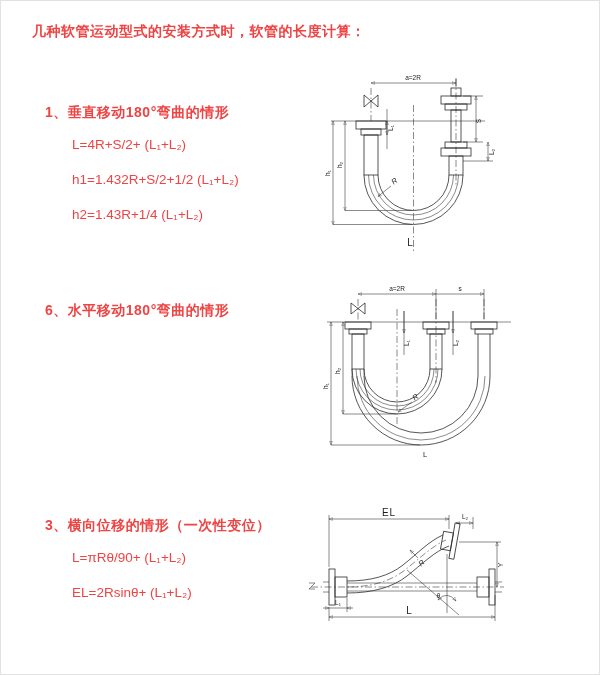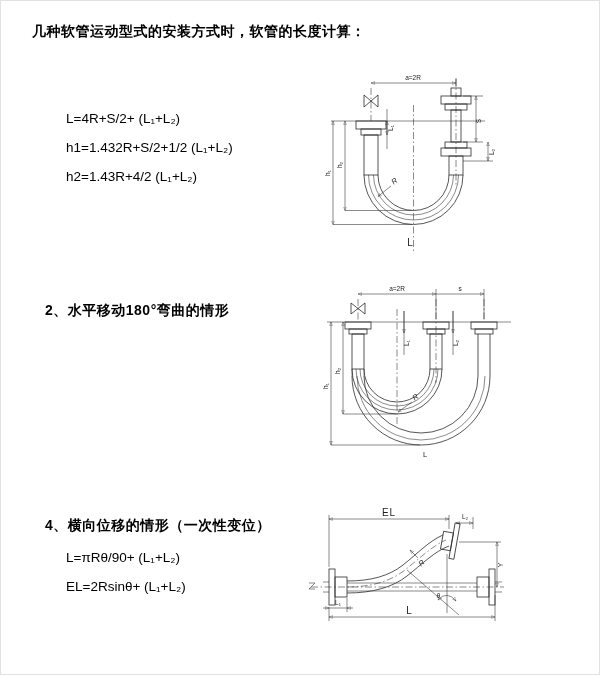--- a/index.html
+++ b/index.html
@@ -1,56 +1,57 @@
 <!DOCTYPE html>
 <html><head>
 <meta charset="utf-8">
 <style>
   html,body{margin:0;padding:0;background:#f6f6f6;}
   .page{
     position:relative;width:600px;height:675px;margin:0 auto;
     background:#ffffff;border:1px solid #e2e2e2;box-sizing:border-box;
-    font-family:"Liberation Sans",sans-serif;color:#000000;overflow:hidden;
+    font-family:"Liberation Sans",sans-serif;color:#ef4444;overflow:hidden;
   }
   .title{position:absolute;left:31px;top:22px;font-size:14px;font-weight:700;letter-spacing:.5px;}
   .section{position:absolute;left:44px;}
   .sec1{top:103px}.sec2{top:301px}.sec3{top:516px}
   .heading{font-size:14px;font-weight:700;margin:0 0 8px 0;letter-spacing:.5px;}
-  .formula{margin:0;padding-left:21px;font-size:13.5px;line-height:29px;white-space:pre;}
+  .formula{margin:6px;padding-left:21px;font-size:13.5px;line-height:29px;white-space:pre;}
   .diagram{position:absolute;}
   .d1{left:312px;top:62px}.d2{left:312px;top:280px}.d3{left:298px;top:498px}
   svg{overflow:visible}
   svg line,svg path,svg rect,svg polyline{stroke:#2b2b2b;fill:none;stroke-width:.8;}
   svg .thin{stroke-width:.55;}
   svg .cl{stroke-width:.55;stroke-dasharray:7 2.5 1.5 2.5;}
   svg .braid{stroke-width:.8;}
   svg text{fill:#1d1d1d;stroke:none;font-family:"Liberation Sans",sans-serif;}
   .lab{font-size:6.5px;}
   .labBig{font-size:10px;}
   .labMid{font-size:7.5px;}
 </style>
 </head>
 <body>
 
 <div class="page">
 
   <div class="title">几种软管运动型式的安装方式时，软管的长度计算：</div>
 
   <div class="section sec1">
+    <p class="heading">1、垂直移动180°弯曲的情形</p>
     <p class="formula">L=4R+S/2+ (L₁+L₂)</p>
     <p class="formula">h1=1.432R+S/2+1/2 (L₁+L₂)</p>
-    <p class="formula">h2=1.43R+4/2 (L₁+L₂)</p>
+    <p class="formula">h2=1.43R+1/4 (L₁+L₂)</p>
   </div>
 
   <div class="section sec2">
-    <p class="heading">2、水平移动180°弯曲的情形</p>
+    <p class="heading">6、水平移动180°弯曲的情形</p>
   </div>
 
   <div class="section sec3">
-    <p class="heading">4、横向位移的情形（一次性变位）</p>
+    <p class="heading">3、横向位移的情形（一次性变位）</p>
     <p class="formula">L=πRθ/90+ (L₁+L₂)</p>
     <p class="formula">EL=2Rsinθ+ (L₁+L₂)</p>
   </div>
 
   <svg class="diagram d1" width="290" height="196" viewBox="0 0 290 196">
     <defs>
       <marker id="arrA" viewBox="0 0 10 10" refX="9" refY="5" markerWidth="7.5" markerHeight="7.5" orient="auto-start-reverse">
         <path d="M0,1.5 L9,5 L0,8.5 z" fill="#2b2b2b" stroke="none"></path>
       </marker>
       <pattern id="hatchA" width="3.6" height="3.6" patternUnits="userSpaceOnUse">

